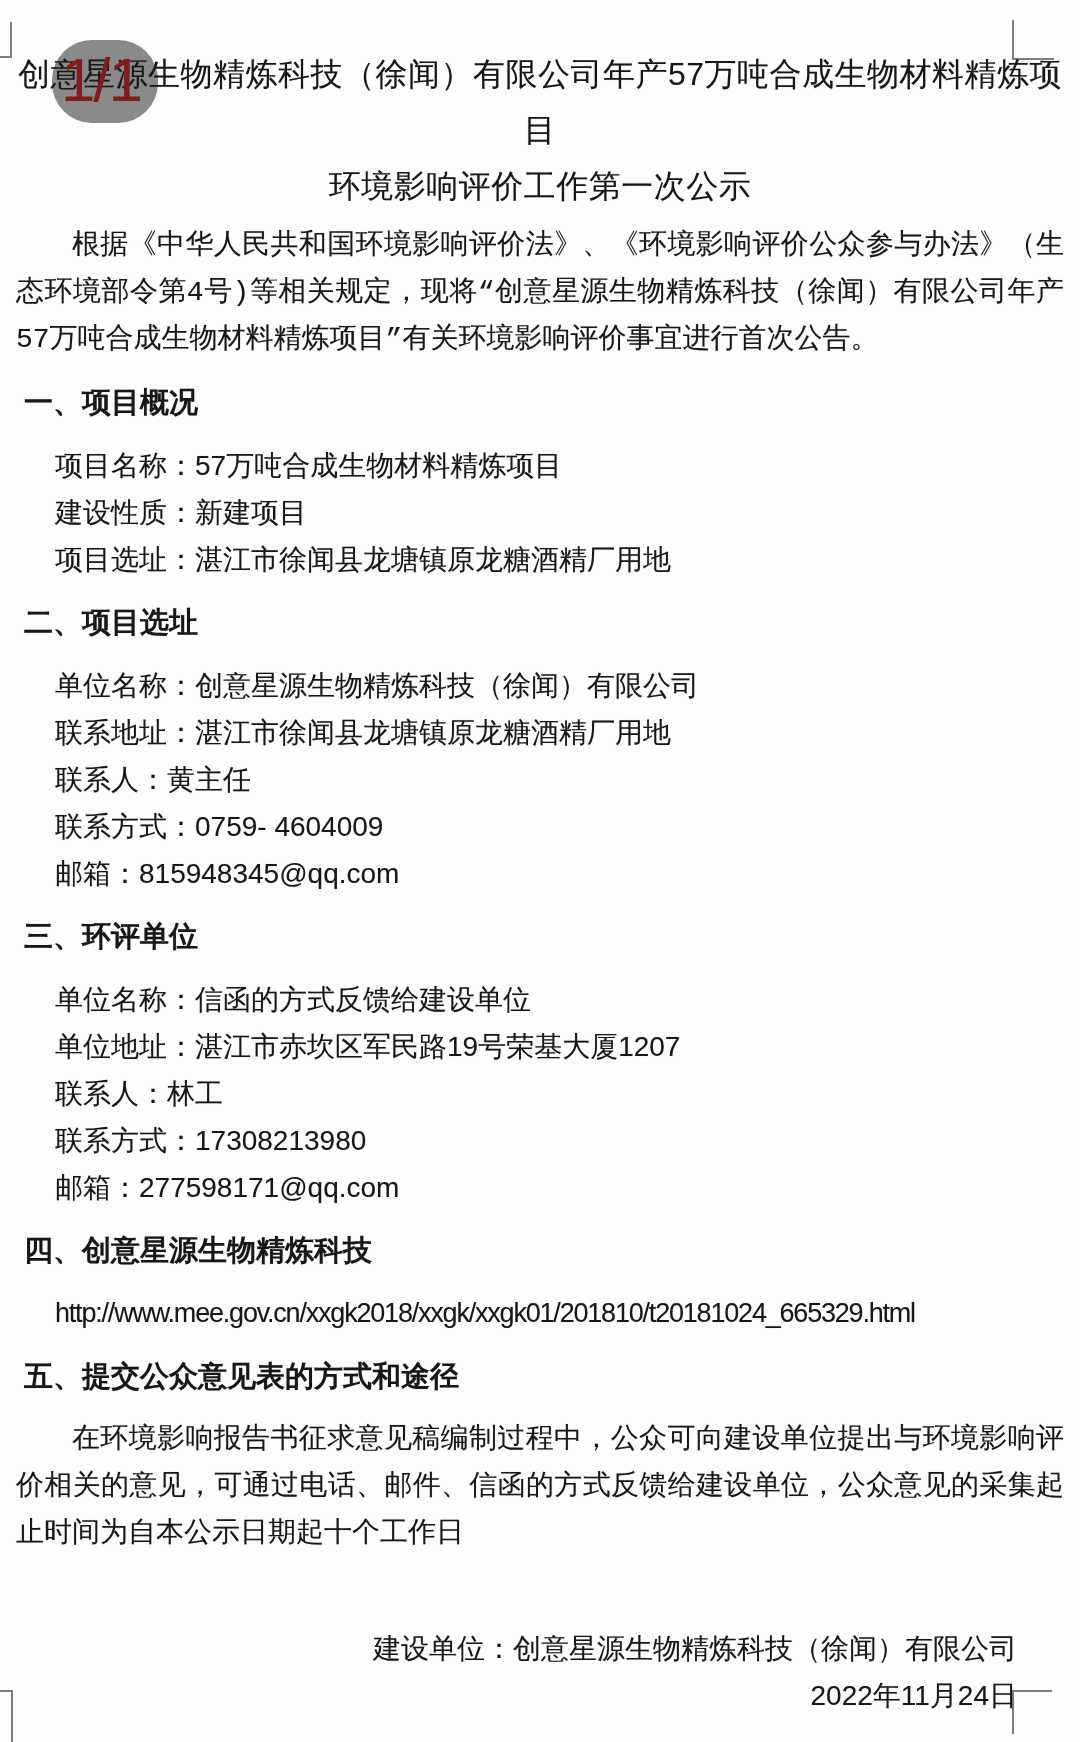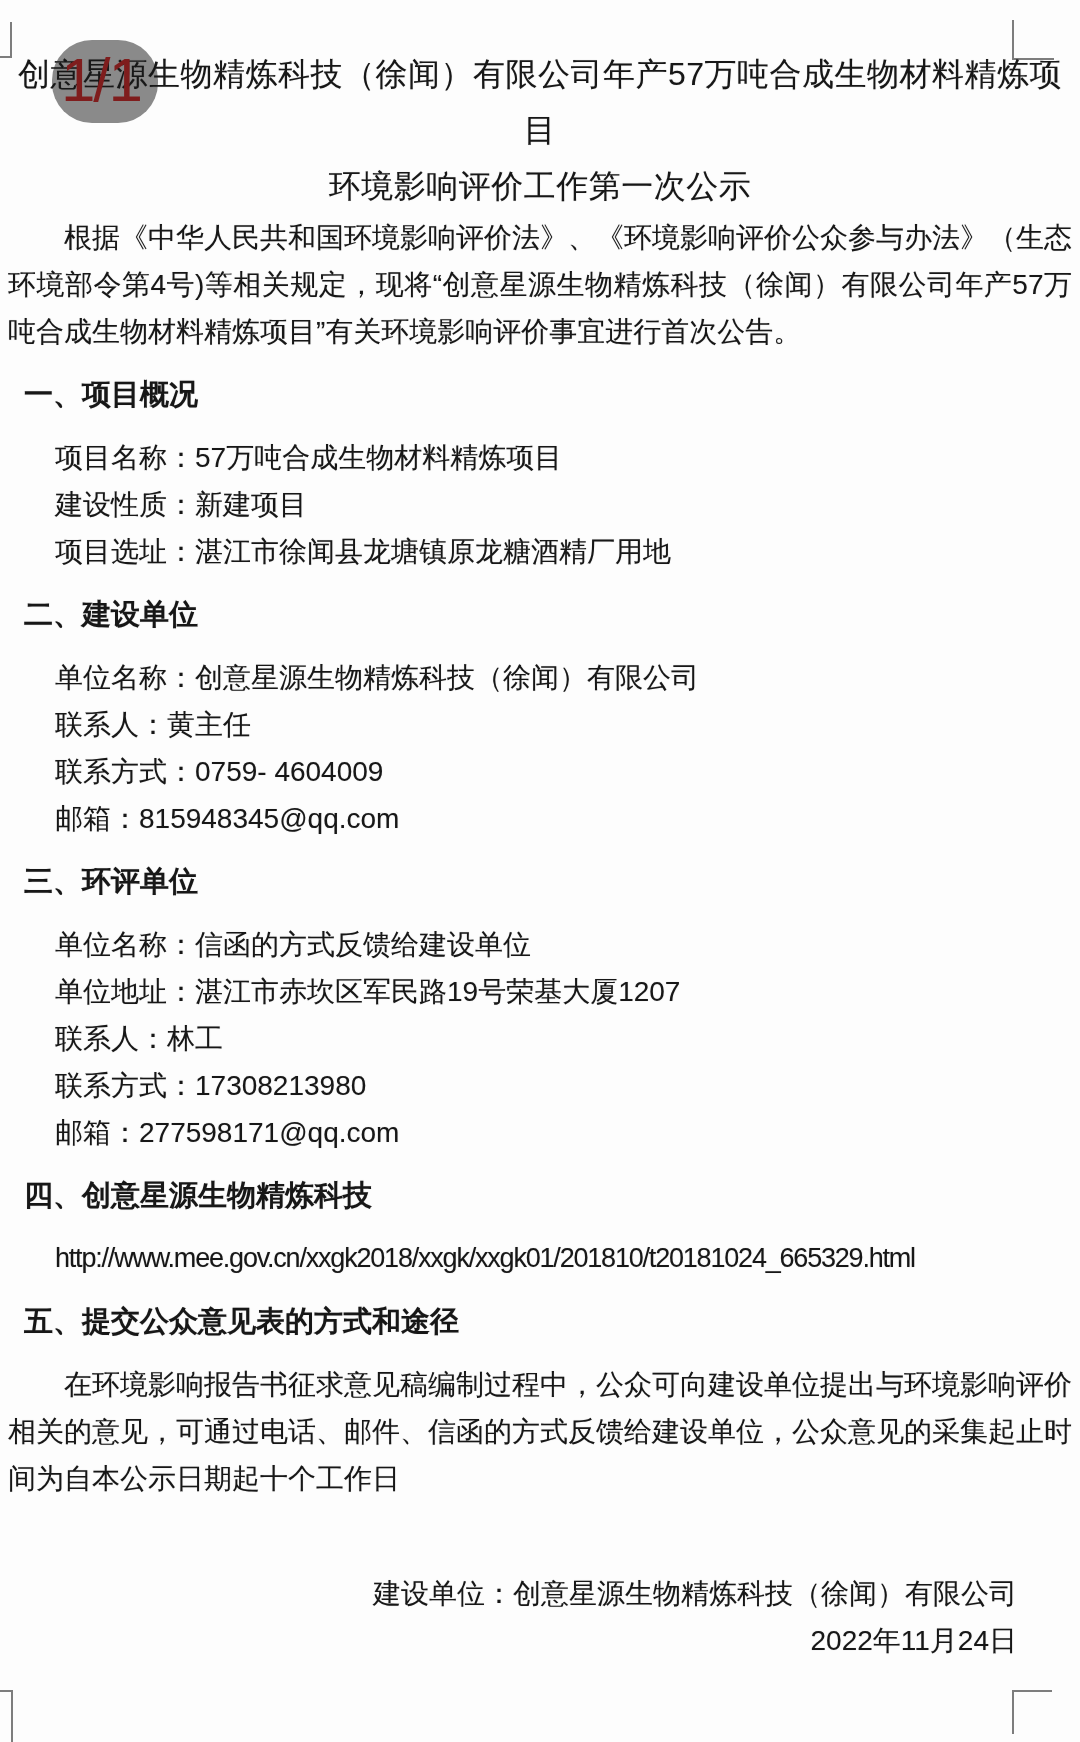--- a/index.html
+++ b/index.html
@@ -44,22 +44,22 @@
     position: absolute; left: 8px; right: 8px; top: 46px;
     z-index: 2;
     font-size: 28px; line-height: 47px;
   }
   .title {
     font-size: 32px; font-weight: 400; line-height: 56px;
     text-align: center; letter-spacing: 0.5px;
   }
   .intro { margin: 3px 0 0 0; }
   .para {
-    margin: 0; text-indent: 56px;
-    text-align: justify; text-justify: inter-ideograph;
+    margin: 8px; text-indent: 56px;
+    text-align: justify; text-justify: inter-ideograph; font-family: Liberation Mono, monospace;
   }
   .heading { margin: 16px; font-size: 29px; font-weight: 700; line-height: 47px; }
   .line { padding-left: 47px; white-space: nowrap; }
   .url-line { padding-left: 47px; font-size: 27px; letter-spacing: -1.2px; white-space: nowrap; }
   .sig-block { margin-top: 68px; text-align: right; padding-right: 55px; }
 </style>
 </head>
 <body>
 
 <div class="page">
@@ -79,22 +79,23 @@
       <div>环境影响评价工作第一次公示</div>
     </div>
 
     <p class="para intro">根据《中华人民共和国环境影响评价法》、《环境影响评价公众参与办法》（生态环境部令第4号)等相关规定，现将“创意星源生物精炼科技（徐闻）有限公司年产57万吨合成生物材料精炼项目”有关环境影响评价事宜进行首次公告。</p>
 
     <h2 class="heading">一、项目概况</h2>
     <div class="line">项目名称：57万吨合成生物材料精炼项目</div>
     <div class="line">建设性质：新建项目</div>
     <div class="line">项目选址：湛江市徐闻县龙塘镇原龙糖酒精厂用地</div>
 
-    <h2 class="heading">二、建设单位</h2>
+    <h2 class="heading">二、项目选址</h2>
     <div class="line">单位名称：创意星源生物精炼科技（徐闻）有限公司</div>
+    <div class="line">联系地址：湛江市徐闻县龙塘镇原龙糖酒精厂用地</div>
     <div class="line">联系人：黄主任</div>
     <div class="line">联系方式：0759- 4604009</div>
     <div class="line">邮箱：815948345@qq.com</div>
 
     <h2 class="heading">三、环评单位</h2>
     <div class="line">单位名称：信函的方式反馈给建设单位</div>
     <div class="line">单位地址：湛江市赤坎区军民路19号荣基大厦1207</div>
     <div class="line">联系人：林工</div>
     <div class="line">联系方式：17308213980</div>
     <div class="line">邮箱：277598171@qq.com</div>

